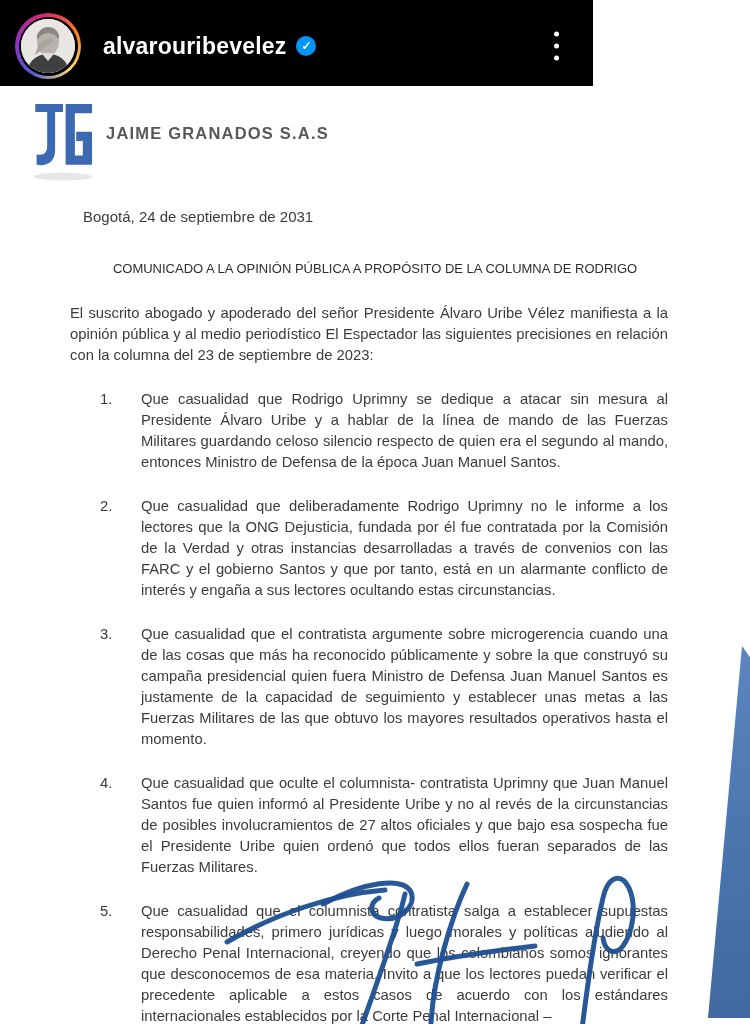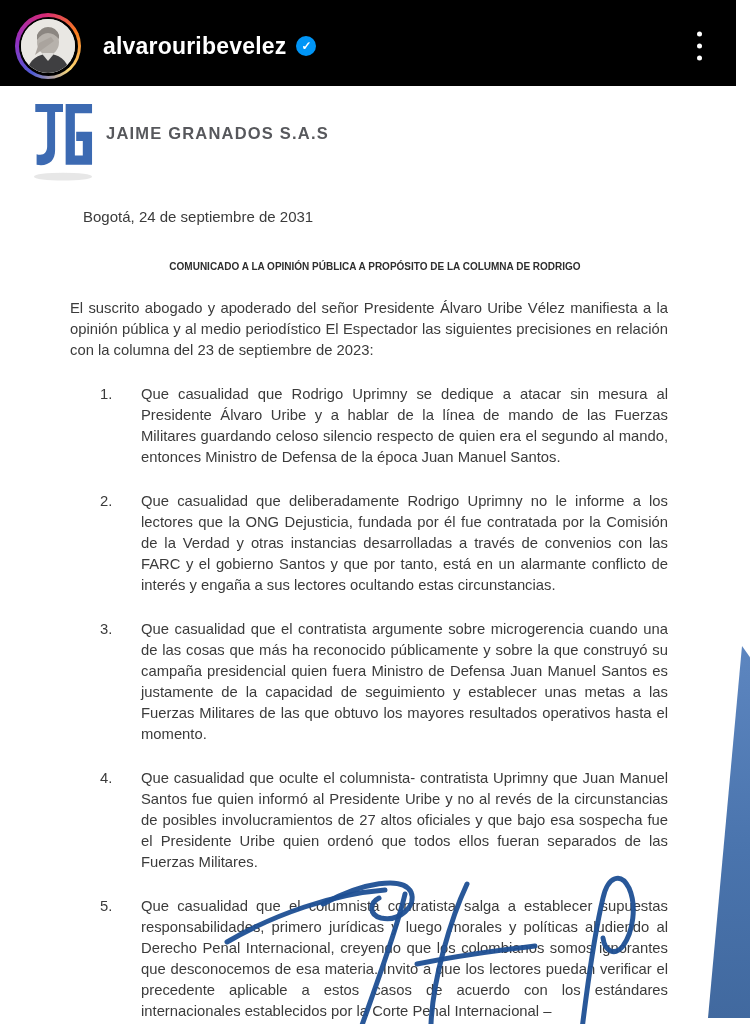--- a/index.html
+++ b/index.html
@@ -2,21 +2,21 @@
 <html><head>
 <meta charset="utf-8">
 <style>
   html,body{margin:0;padding:0;}
   body{
     width:750px;height:1024px;position:relative;overflow:hidden;
     background:#ffffff;font-family:"Liberation Sans", sans-serif;
   }
   
   .ig-header{
-    position:absolute;top:0;left:0;width:736px;height:92px;background:#000000;
+    position:absolute;top:0;left:0;width:593px;height:92px;background:#000000;
     display:flex;align-items:center;
   }
   .avatar-ring{
     margin-left:15px;width:66px;height:66px;border-radius:50%;flex:none;
     background:conic-gradient(from 210deg,#4f5bd5,#962fbf,#d62976,#fa7e1e,#feda75,#4f5bd5);
     display:flex;align-items:center;justify-content:center;cursor:pointer;
   }
   .avatar-gap{width:59px;height:59px;border-radius:50%;background:#000;display:flex;align-items:center;justify-content:center;}
   .avatar-img{width:54px;height:54px;border-radius:50%;overflow:hidden;background:#e6e4e0;}
   .username{color:#ffffff;font-size:23px;font-weight:700;margin-left:22px;letter-spacing:.2px;cursor:pointer;}
@@ -26,21 +26,21 @@
   }
   .more-dots{position:absolute;right:30px;top:50%;transform:translateY(-50%);
     display:flex;flex-direction:column;gap:7px;cursor:pointer;padding:4px;}
   .more-dots i{width:5px;height:5px;border-radius:50%;background:#fff;display:block;}
   
   .doc{position:absolute;top:86px;left:0;width:750px;height:932px;background:#ffffff;color:#3c3c3c;}
   .letterhead{display:flex;align-items:flex-start;padding:12px 0 0 30px;}
   .logo{flex:none;}
   .brand{margin-left:10px;margin-top:26px;font-size:16.5px;font-weight:700;color:#57585c;letter-spacing:1.2px;}
   .dateline{margin:20px 0 0 83px;font-size:15px;color:#3b3b3b;}
-  .doc-title{margin:34px auto 0;width:600px;text-align:center;font-weight:700;font-size:10px;color:#2e2e2e;line-height:1.5;}
+  .doc-title{margin:34px auto 0;width:600px;text-align:center;font-weight:400;font-size:13px;color:#2e2e2e;line-height:1.5;}
   .intro{margin:24px 82px 0 70px;font-size:14.8px;text-align:justify;line-height:1.42;color:#3b3b3b;}
   .items{margin:0 82px 0 100px;}
   .item{display:flex;margin-top:23px;font-size:14.8px;line-height:1.42;color:#3b3b3b;}
   .item .num{width:28px;flex:none;}
   .item .itext{flex:1;text-align:justify;margin-left:13px;}
   
   .signature{position:absolute;left:205px;top:782px;width:480px;height:260px;pointer-events:none;}
   .signature path{fill:none;stroke:#1d4f93;stroke-width:5;stroke-linecap:round;opacity:.95;}
   
   .wedge{

